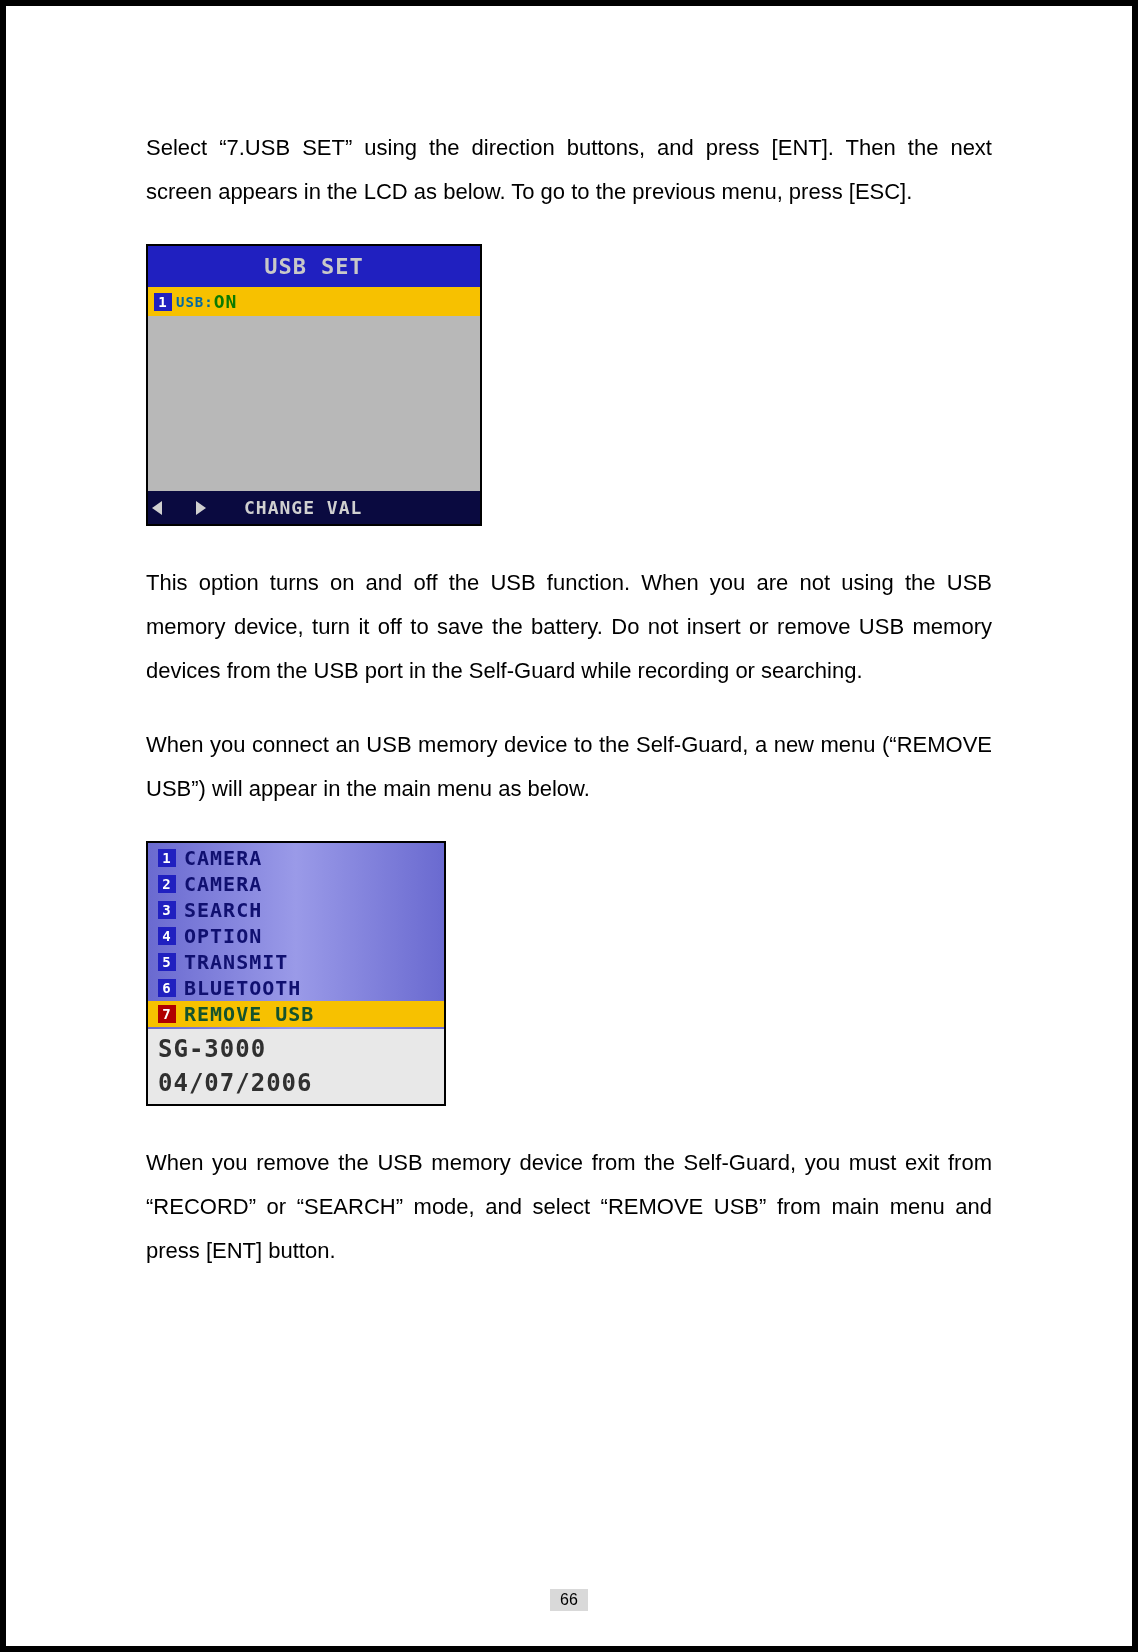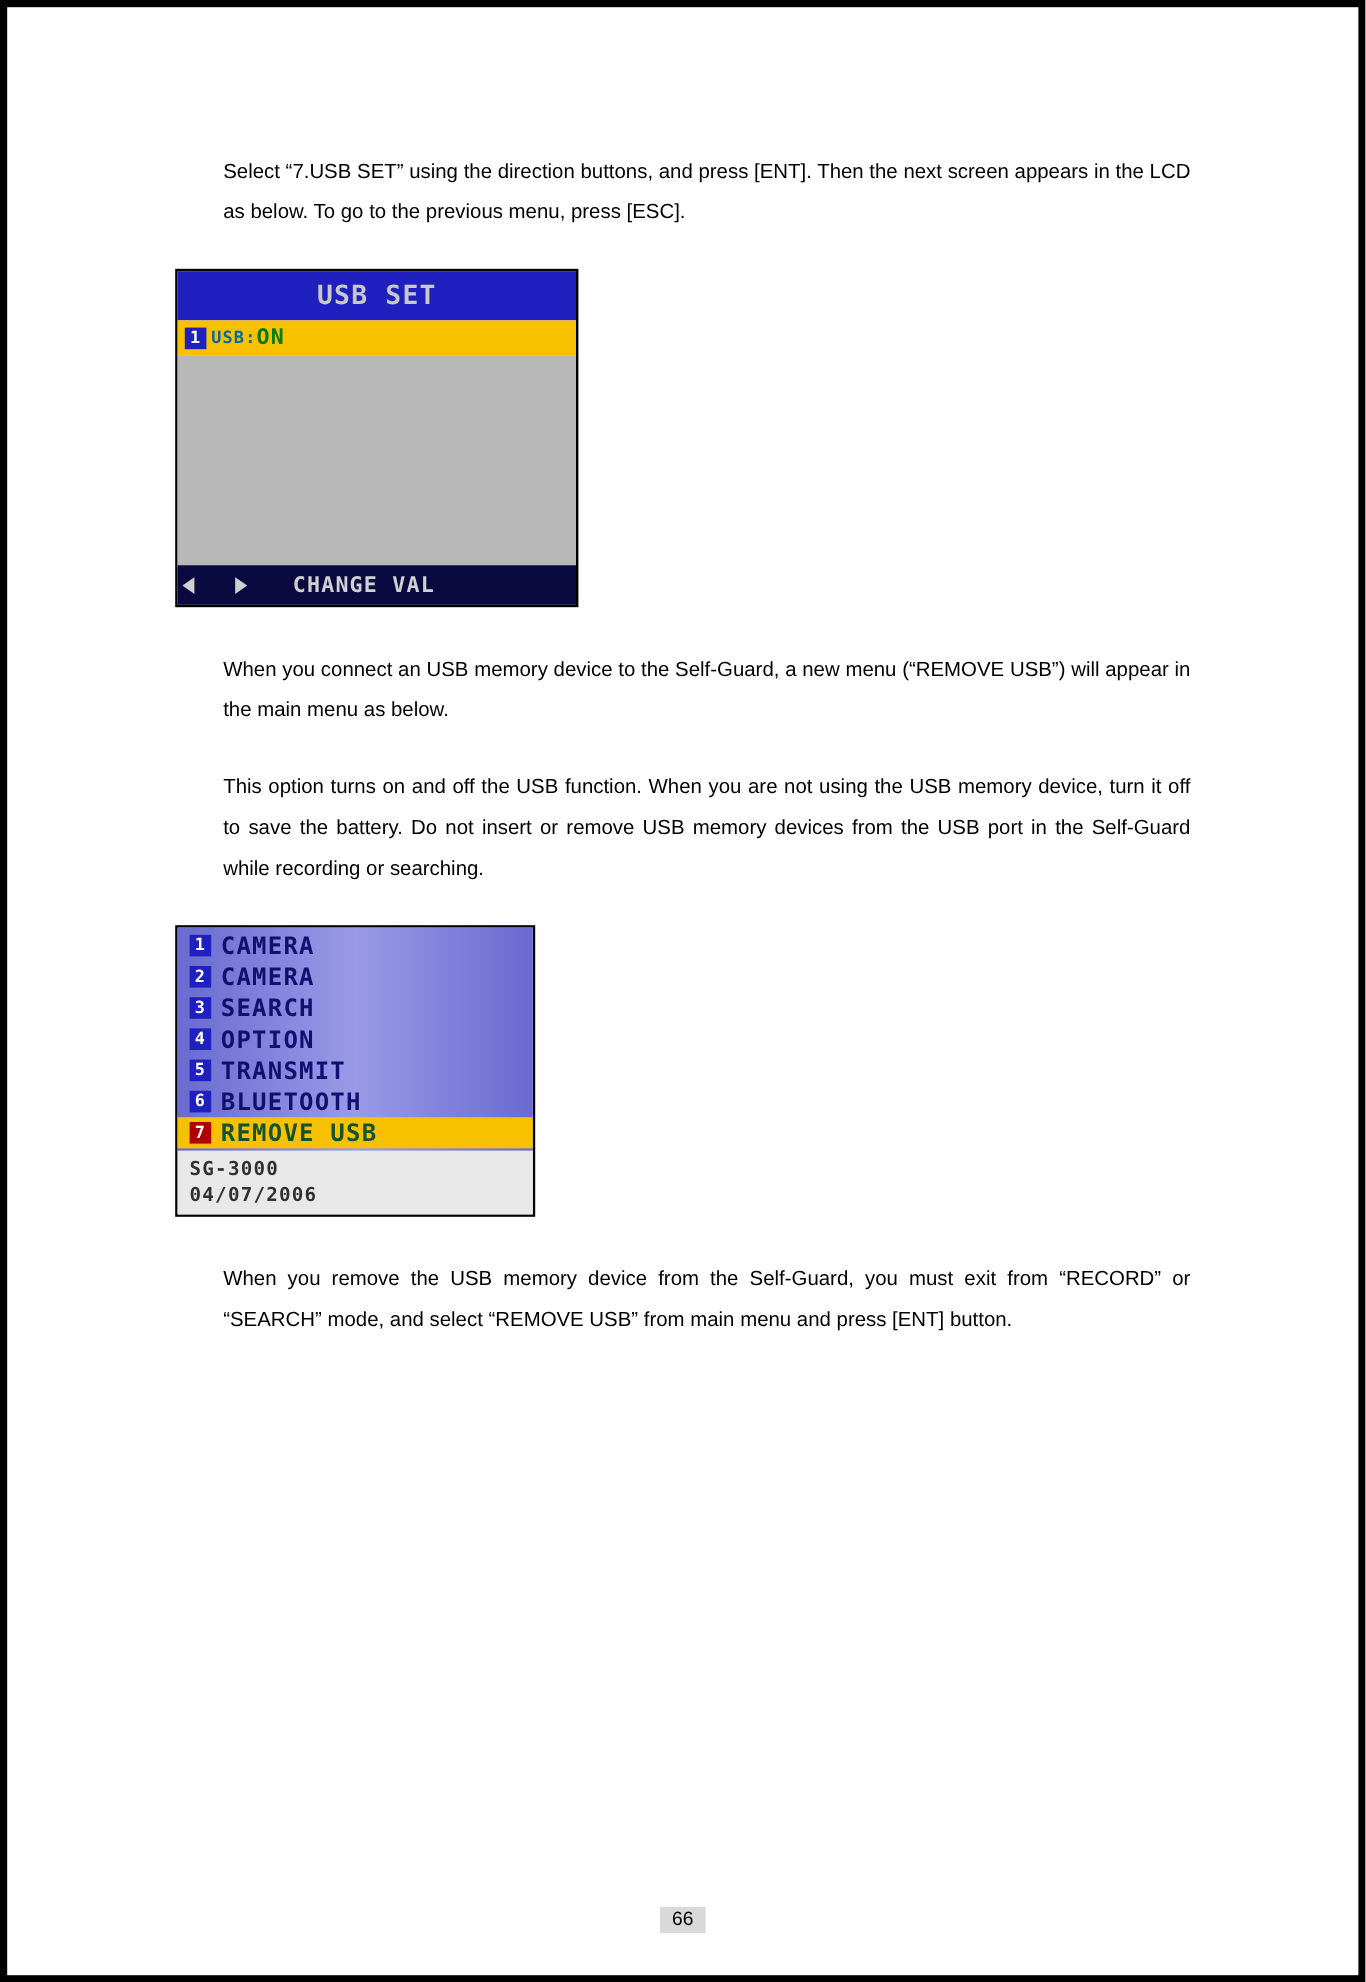--- a/index.html
+++ b/index.html
@@ -10,26 +10,25 @@
   }
   .page {
     width: 1138px;
     height: 1652px;
     box-sizing: border-box;
     border: 6px solid #000;
     position: relative;
     padding: 120px 140px 60px 140px;
   }
   .para {
-    font-size: 17px;
+    font-size: 22px;
     color: #000;
     line-height: 2.0;
     text-align: justify;
     margin-bottom: 30px;
-    margin-left: 40px;
   }
   
   .lcd {
     display: inline-block;
     border: 2px solid #000;
     box-sizing: border-box;
   }
   .px-font {
     font-family: "Lucida Console", Menlo, monospace;
     font-weight: bold;
@@ -125,21 +124,21 @@
     background: #f7c100;
   }
   .lcd2 .mrow.sel .numbox {
     background: #b00000;
   }
   .lcd2 .mrow.sel .mlabel { color: #14532d; text-align: right; }
   .lcd2 .status {
     background: #e8e8e8;
     padding: 4px 10px;
     color: #303030;
-    font-size: 16px;
+    font-size: 24px;
     line-height: 1.4;
   }
   
   .pagenum-wrap {
     position: absolute;
     bottom: 35px;
     left: 0; right: 0;
     text-align: center;
   }
   .pagenum {
@@ -166,22 +165,22 @@
       <span class="val">ON</span>
     </div>
     <div class="body"></div>
     <div class="footer px-font">
       <span class="tri tri-left"></span>
       <span class="tri tri-right"></span>
       <span>CHANGE VAL</span>
     </div>
   </div>
 
+  <div class="para">This option turns on and off the USB function. When you are not using the USB memory device, turn it off to save the battery. Do not insert or remove USB memory devices from the USB port in the Self-Guard while recording or searching.</div>
   <div class="para">When you connect an USB memory device to the Self-Guard, a new menu (“REMOVE USB”) will appear in the main menu as below.</div>
-  <div class="para">This option turns on and off the USB function. When you are not using the USB memory device, turn it off to save the battery. Do not insert or remove USB memory devices from the USB port in the Self-Guard while recording or searching.</div>
 
   
   <div class="lcd lcd2">
     <div class="menu px-font" id="menu-list">
         <div class="mrow">
           <span class="numbox">1</span>
           <span class="mlabel">CAMERA</span>
         </div>
         <div class="mrow">
           <span class="numbox">2</span>

